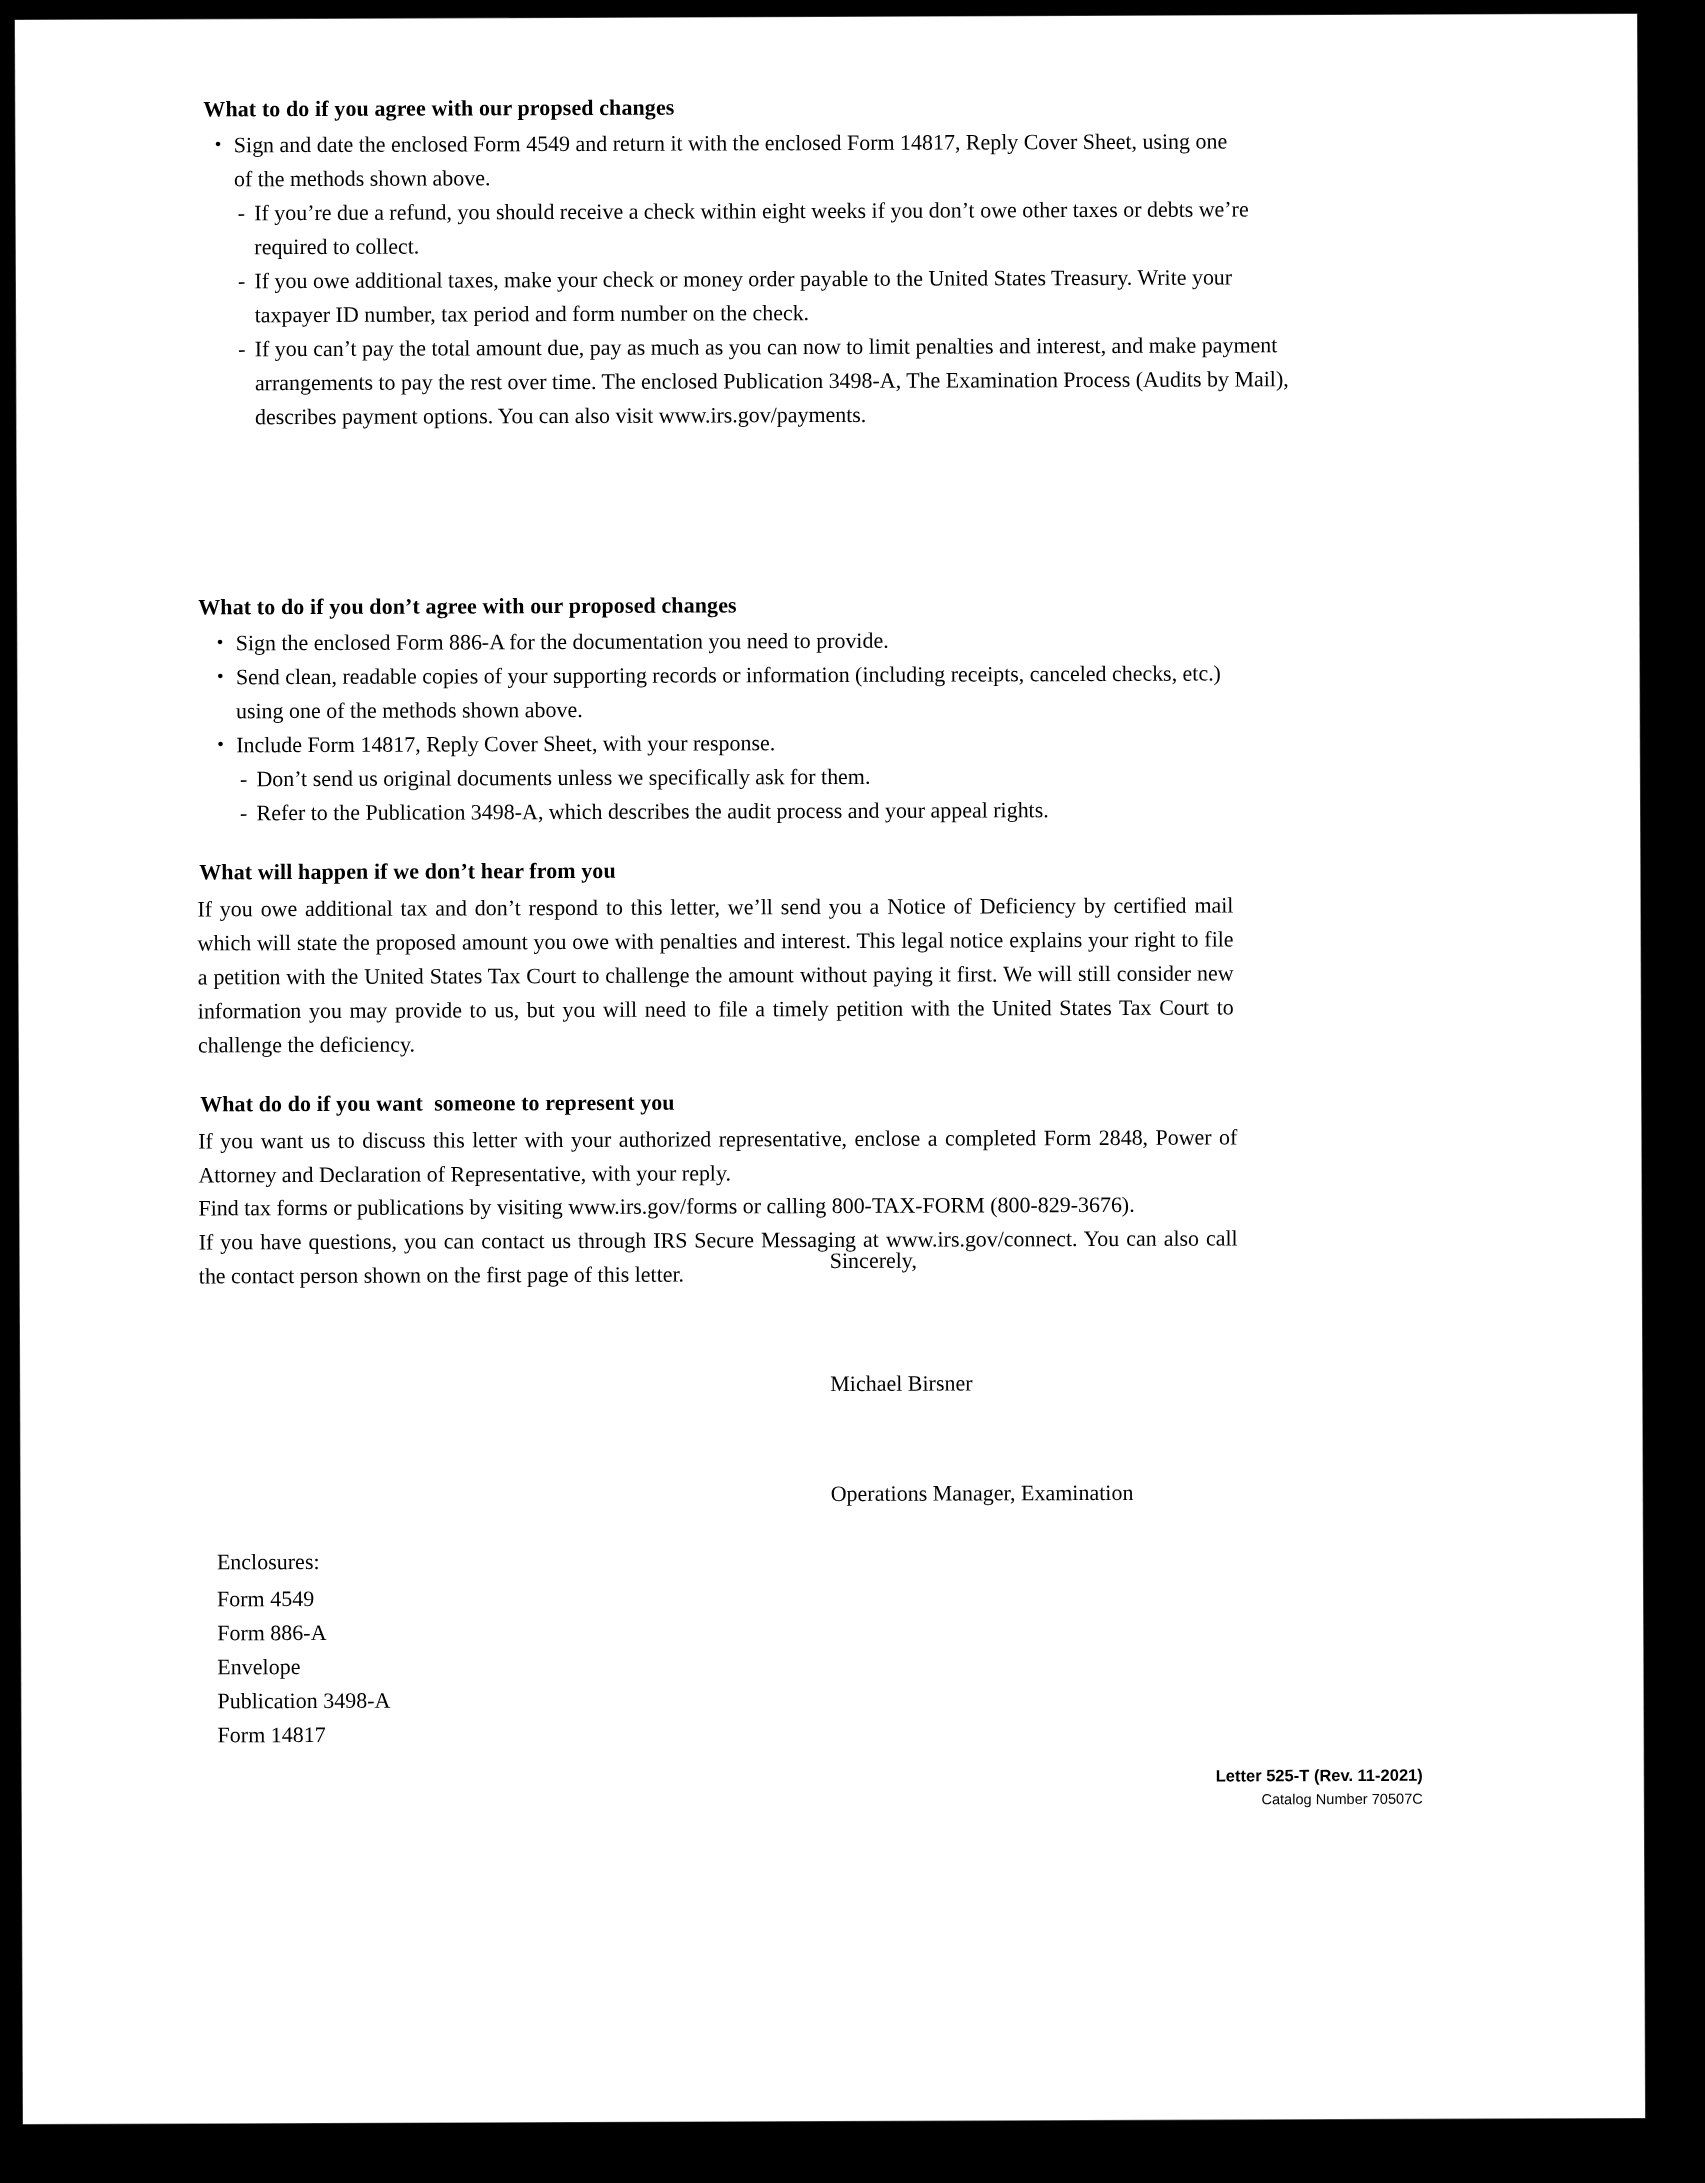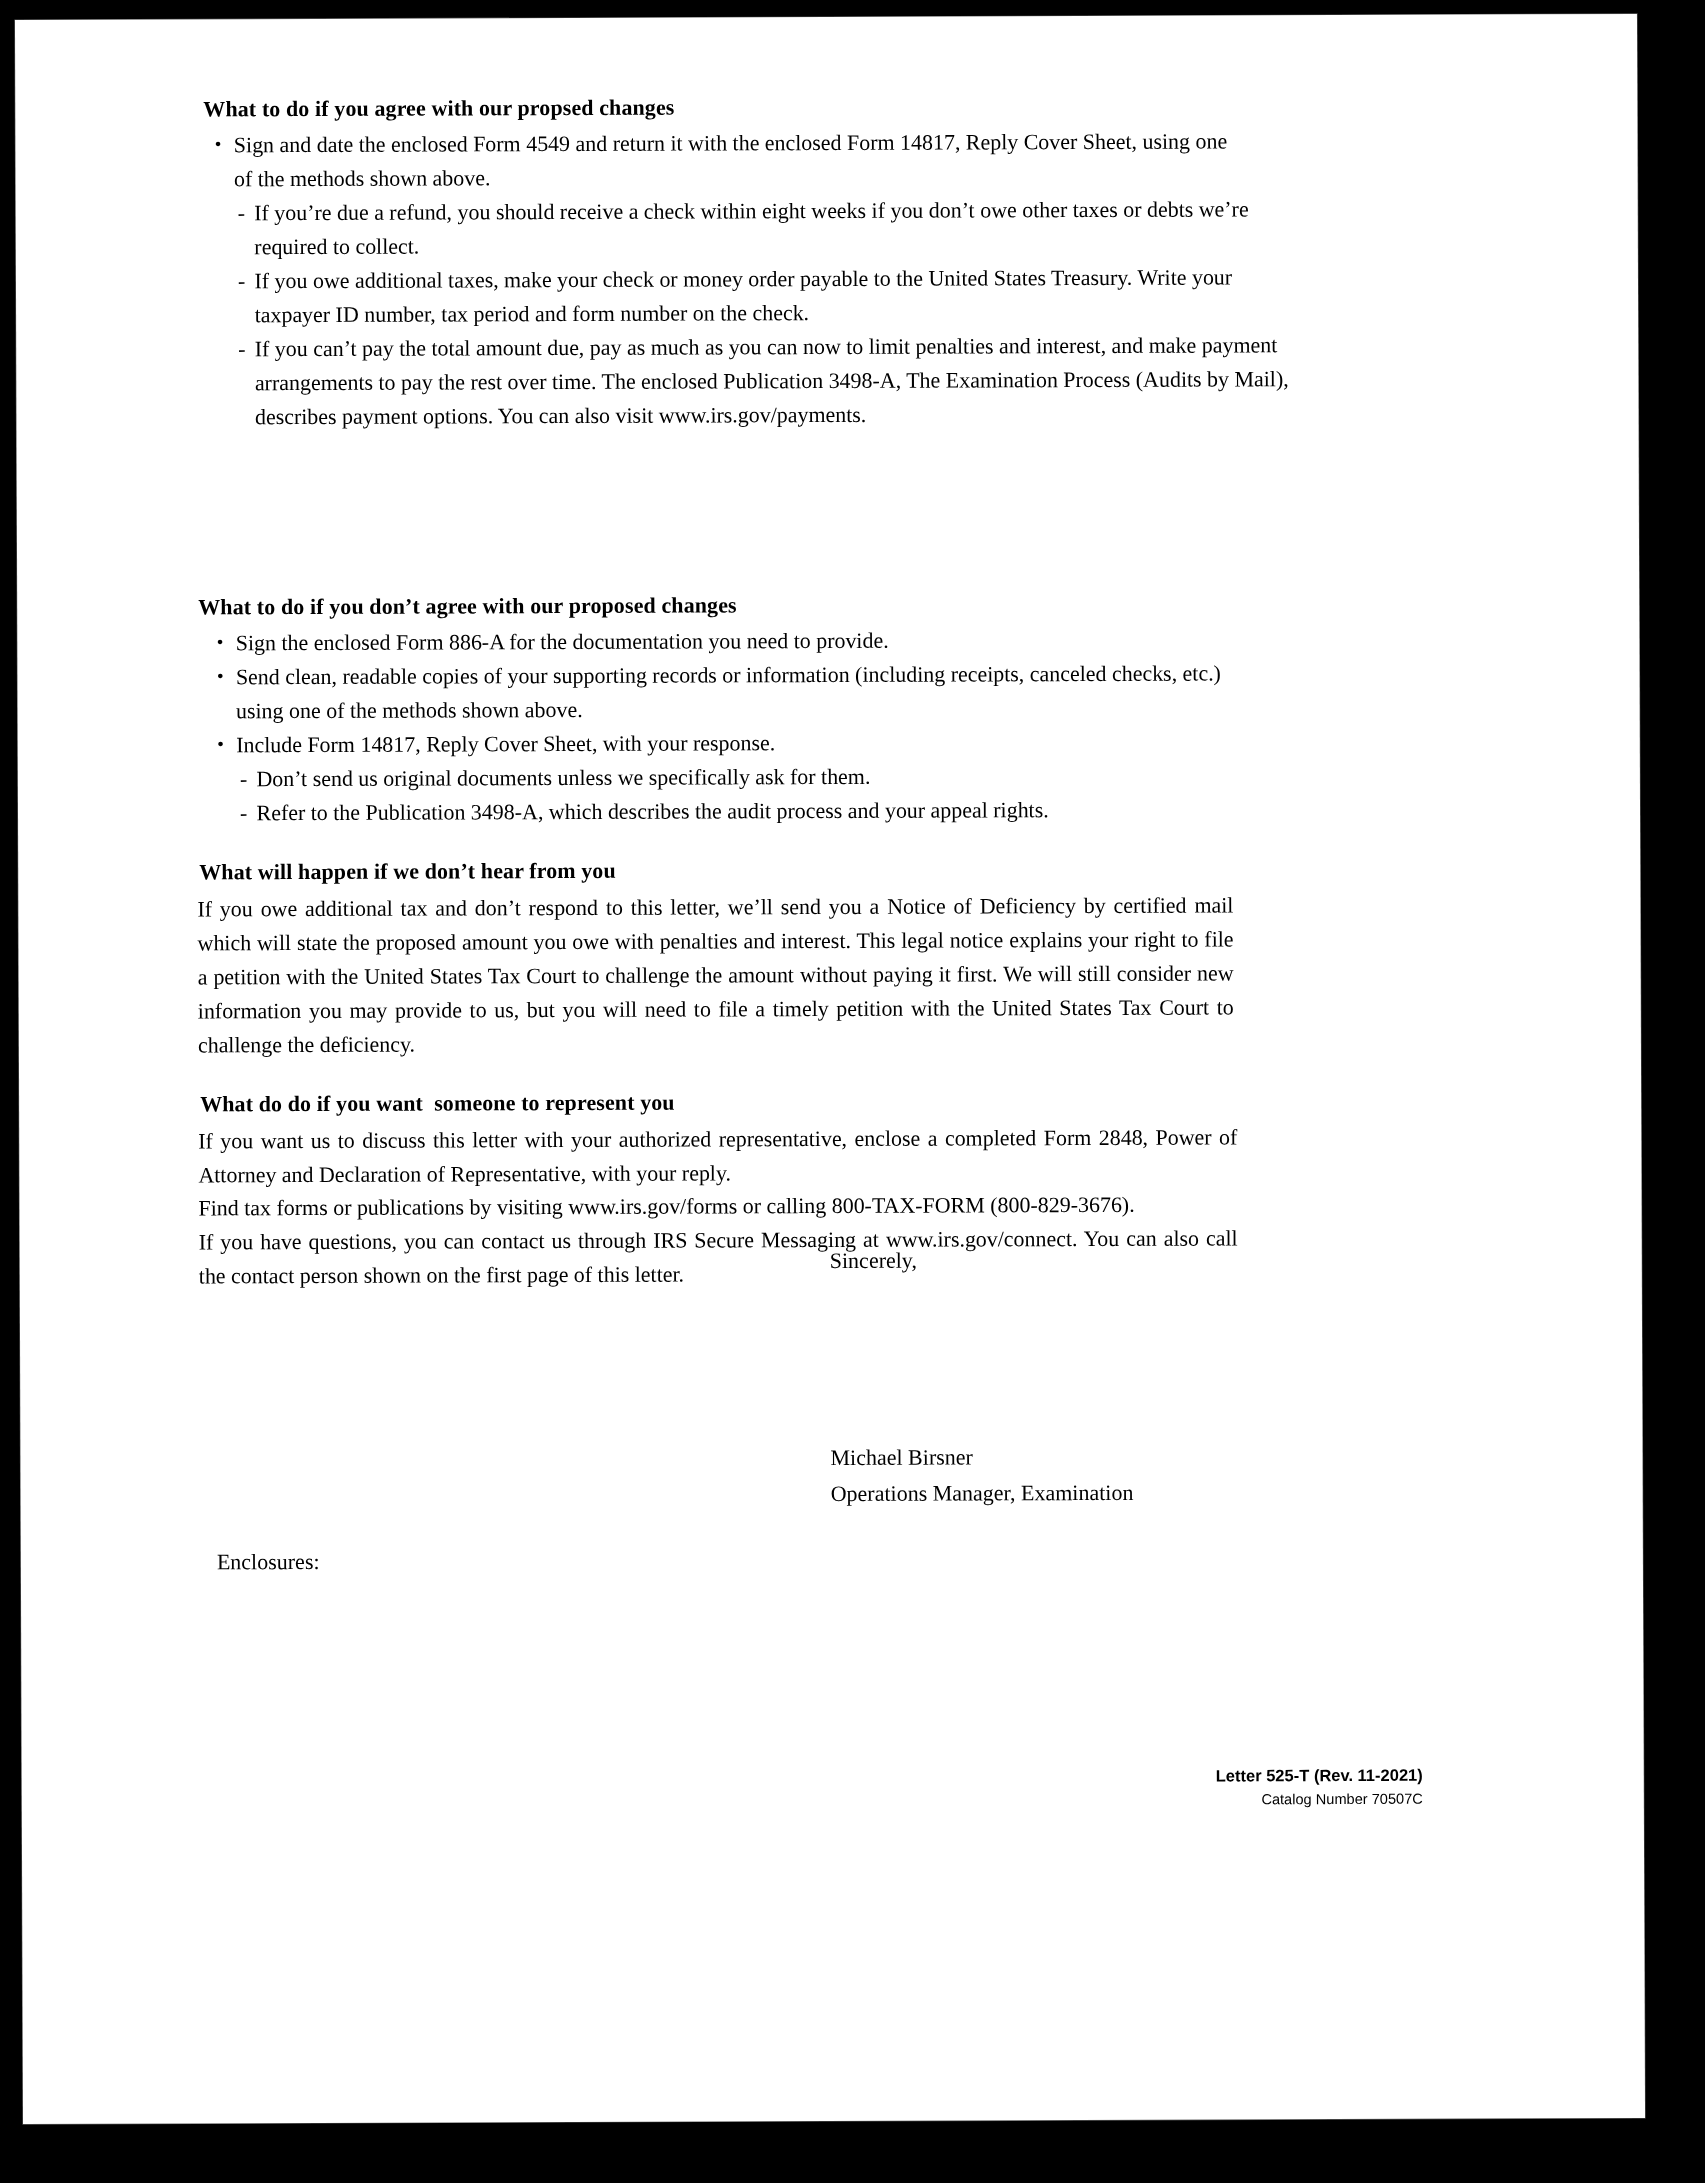--- a/index.html
+++ b/index.html
@@ -164,26 +164,33 @@
     <div class="blk heading" style="left:181px; top:1071px;">What do do if you want  someone to represent you</div>
 
     <div class="blk body-text" style="left:179px; top:1105px; width:1039px; text-align:justify;">If you want us to discuss this letter with your authorized representative, enclose a completed Form 2848, Power of Attorney and Declaration of Representative, with your reply.</div>
 
     <div class="blk body-text" style="left:179px; top:1172px; width:1044px;">Find tax forms or publications by visiting www.irs.gov/forms or calling 800-TAX-FORM (800-829-3676).</div>
 
     <div class="blk body-text" style="left:179px; top:1206px; width:1039px; text-align:justify;">If you have questions, you can contact us through IRS Secure Messaging at www.irs.gov/connect. You can also call the contact person shown on the first page of this letter.</div>
 
     <div class="blk sig-line" style="left:810px; top:1227px;">Sincerely,</div>
 
-    <div class="blk sig-line" style="left:810px; top:1424px;">Michael Birsner</div>
+    <div class="blk sig-line" style="left:810px; top:1350px;">Michael Birsner</div>
 
     <div class="blk sig-line" style="left:810px; top:1460px;">Operations Manager, Examination</div>
 
     <div class="blk sig-line" style="left:196px; top:1526px;">Enclosures:</div>
 
+    <ul class="enclosure-list blk" style="left:196px; top:1563px;">
+      <li>Form 4549</li>
+      <li>Form 886-A</li>
+      <li>Envelope</li>
+      <li>Publication 3498-A</li>
+      <li>Form 14817</li>
+    </ul>
 
     <div class="blk footer-strong" style="left:789px; top:1750px; width:612px;">Letter 525-T (Rev. 11-2021)</div>
 
     <div class="blk footer-normal" style="left:789px; top:1775px; width:612px;">Catalog Number 70507C</div>
 
   </div>
 </div>
 
 
 </body></html>

